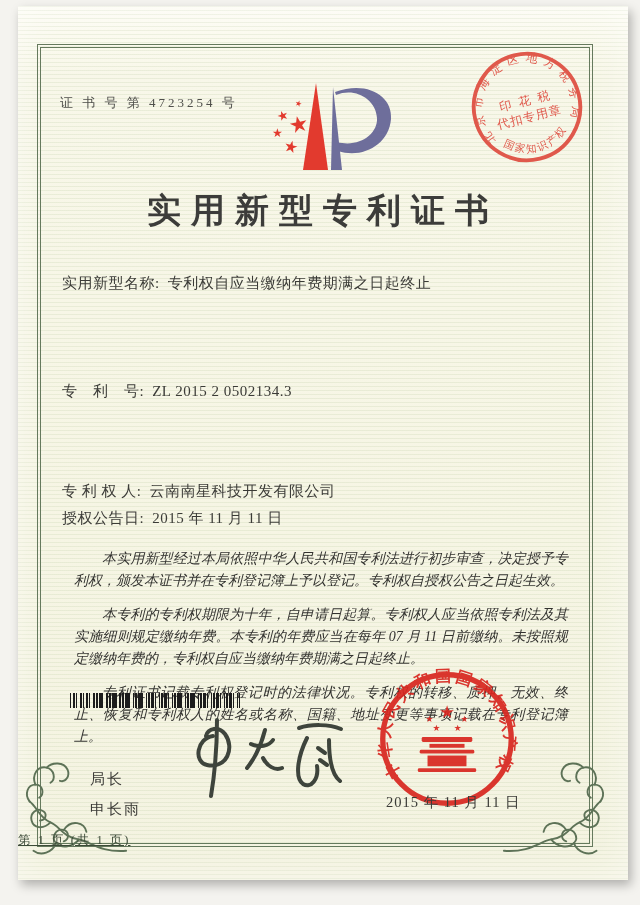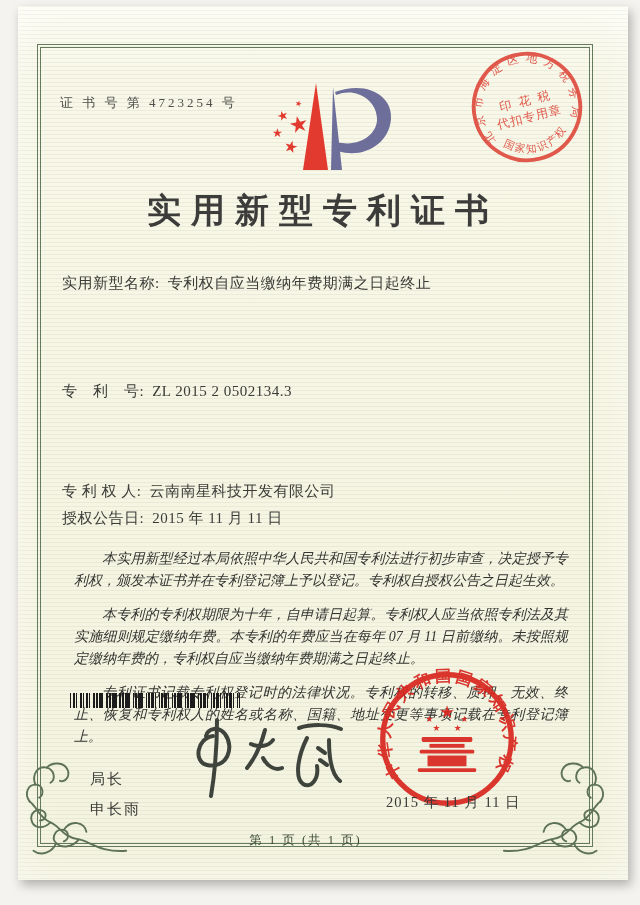--- a/index.html
+++ b/index.html
@@ -31,22 +31,22 @@
       #1c1c1c 0 1.5px, transparent 1.5px 3px,
       #1c1c1c 3px 5.5px, transparent 5.5px 6.5px,
       #1c1c1c 6.5px 7.5px, transparent 7.5px 10.5px,
       #1c1c1c 10.5px 12px, transparent 12px 13px);}
   .signoff{position:absolute;left:72px;top:738px;font-size:15px;letter-spacing:2px;
     color:#3b3b37;line-height:30px;margin-top:20px;}
   .signature{position:absolute;left:165px;top:710px;width:180px;height:85px;}
   .seal{position:absolute;left:356px;top:660px;width:146px;height:146px;opacity:.92;}
   .seal-date{position:absolute;left:368px;top:787px;font-size:14.5px;letter-spacing:1px;
     color:#3a3a36;}
-  .footer{position:absolute;left:0;top:826px;width:575px;text-align:center;
-    font-size:12.5px;letter-spacing:2px;color:#3c4a38;}
+  .footer{position:absolute;left:0;top:826px;width:575px;text-align:left;
+    font-size:12.5px;letter-spacing:2px;color:#3c4a38;text-decoration:underline;}
   .flourish{position:absolute;width:104px;height:104px;}
   .fl-left{left:6px;bottom:16px;}
   .fl-right{right:22px;bottom:16px;transform:scaleX(-1);}
 </style>
 </head>
 <body>
 
 <div class="scan">
   <div class="paper">
 

